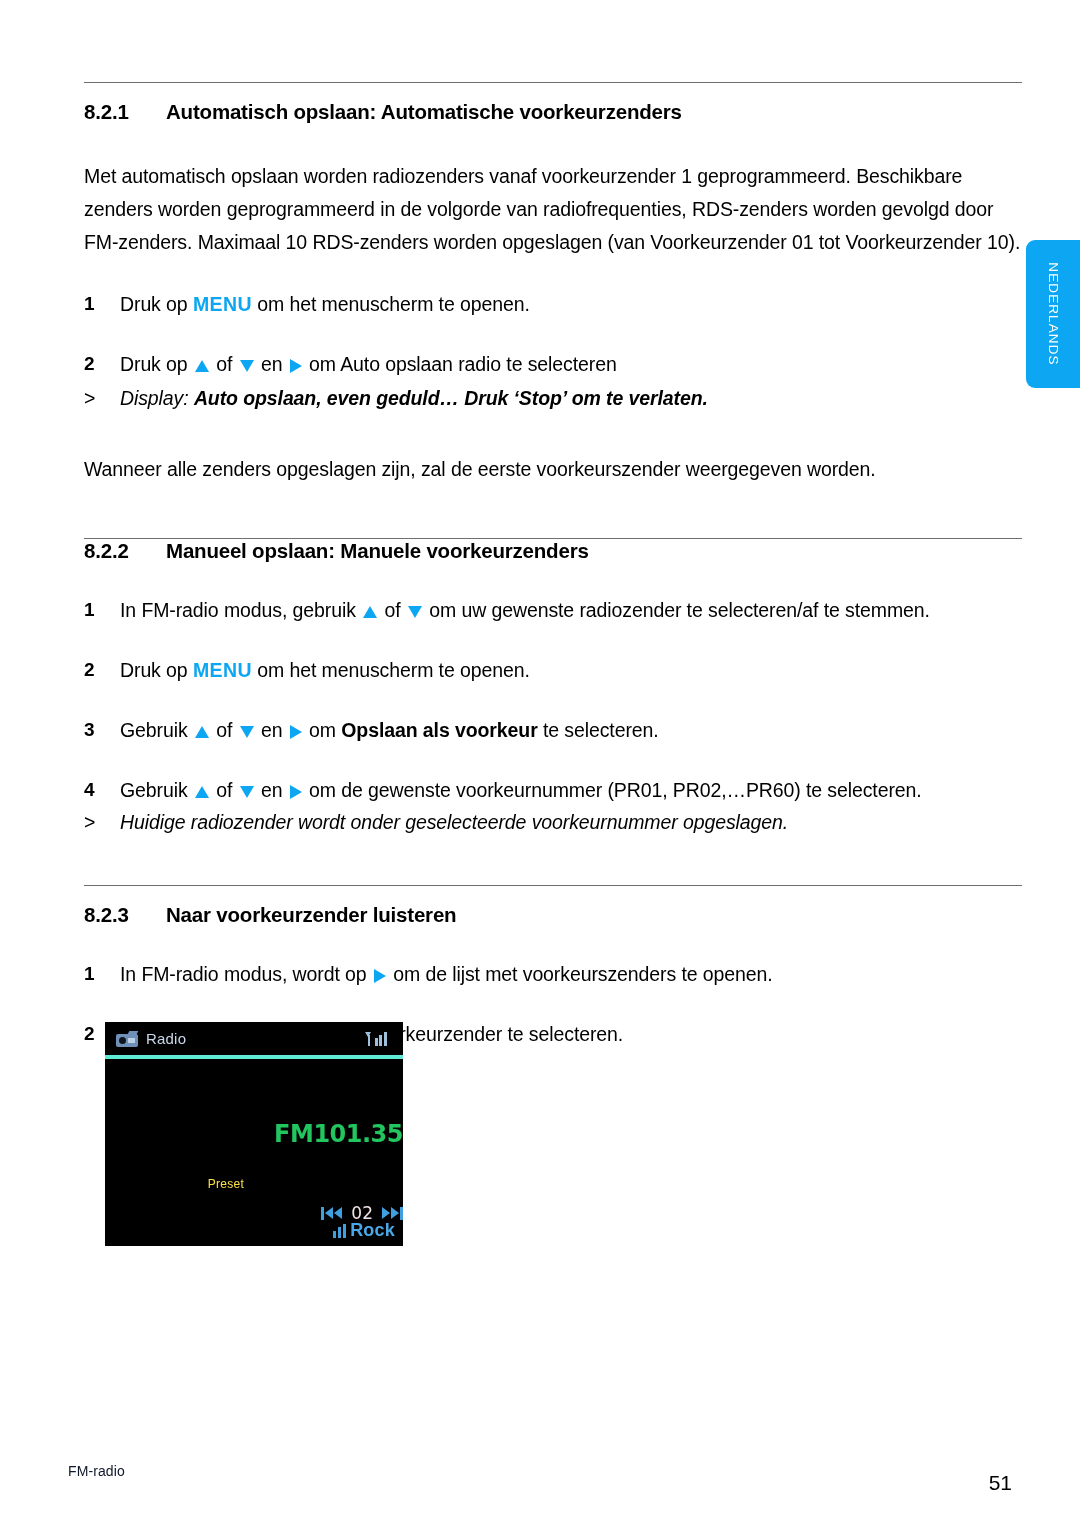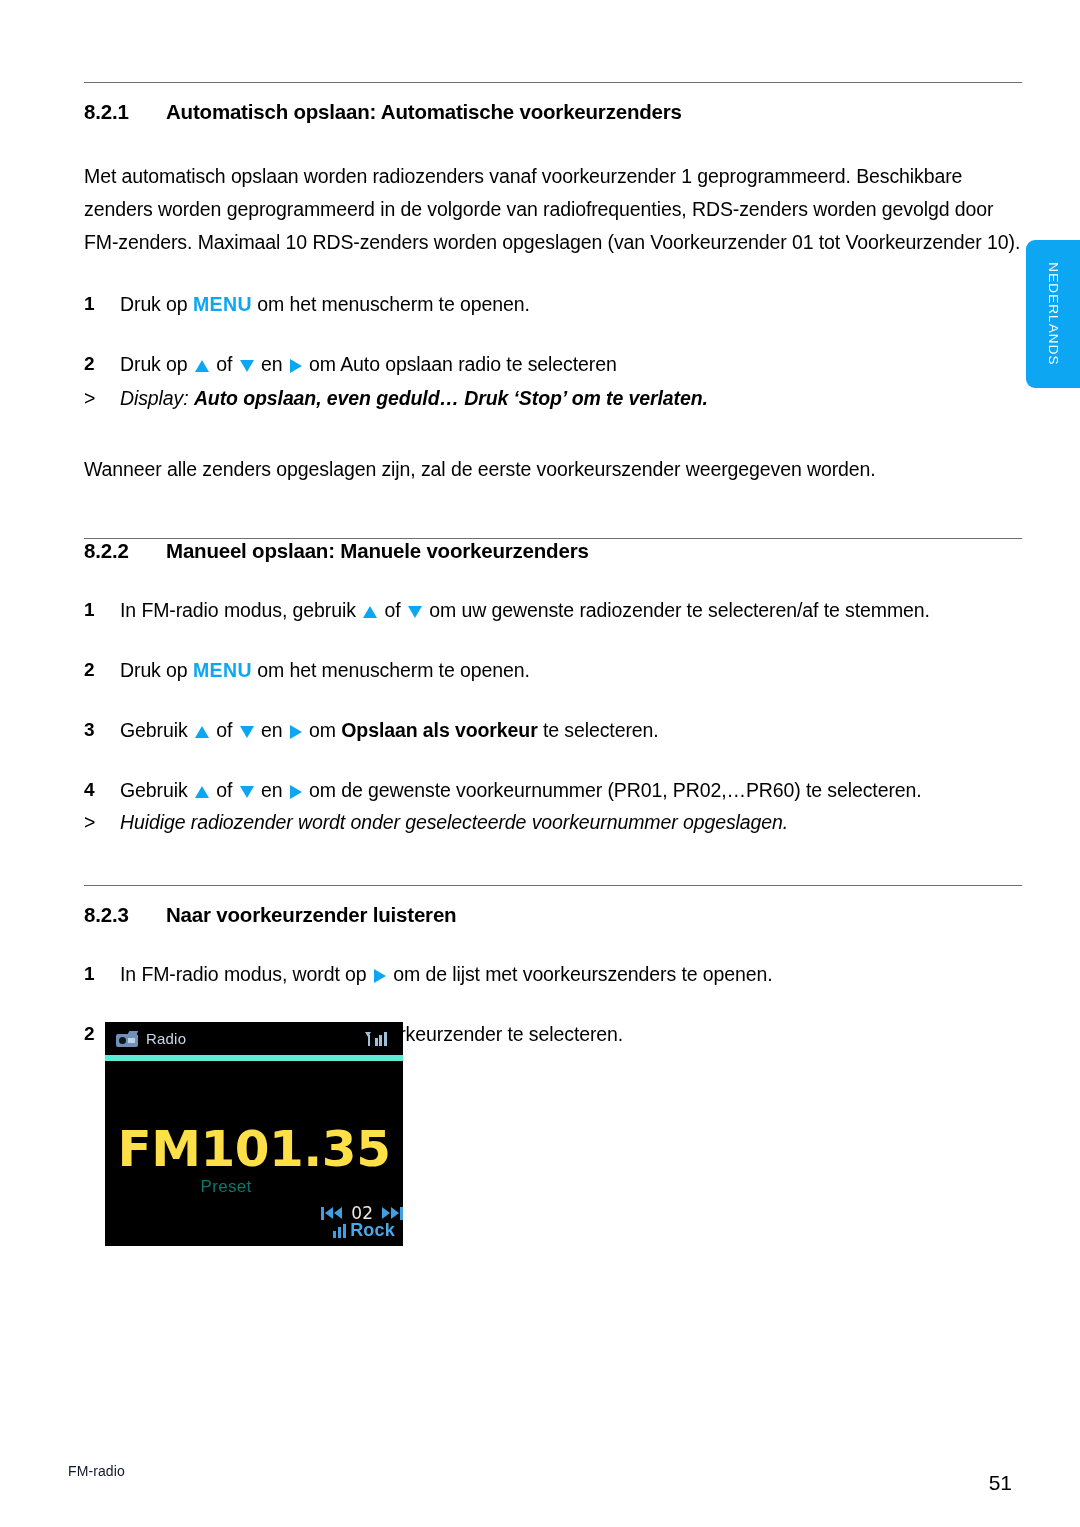--- a/index.html
+++ b/index.html
@@ -157,21 +157,21 @@
     background: #000000;
     overflow: hidden;
   }
   .ds-header {
     position: absolute;
     left: 0; top: 0;
     width: 298px;
     height: 33px;
     display: flex;
     align-items: center;
-    border-bottom: 6px solid #5eead4;
+    border-bottom: 4px solid #5eead4;
   }
   .ds-radio-icon {
     margin-left: 11px;
     width: 22px;
     height: 16px;
     position: relative;
   }
   .ds-radio-icon .body {
     position: absolute;
     left: 0; bottom: 0;
@@ -237,34 +237,34 @@
     width: 0; height: 0;
     border-left: 3.5px solid transparent;
     border-right: 3.5px solid transparent;
     border-top: 5px solid #9fc0dd;
   }
 
   .ds-freq {
     position: absolute;
     left: 0; top: 98px;
     width: 298px;
-    text-align: center;
-    color: #fde047;
-    font-size: 50px;
+    text-align: right;
+    color: #22c55e;
+    font-size: 24px;
     font-weight: bold;
     letter-spacing: -0.5px;
     font-family: "DejaVu Sans", sans-serif;
   }
   .ds-preset-label {
     position: absolute;
     left: 0; top: 155px;
     width: 242px;
     text-align: center;
-    color: #0f766e;
-    font-size: 17px;
+    color: #fde047;
+    font-size: 12px;
     letter-spacing: 0.3px;
   }
   .ds-preset-row {
     position: absolute;
     left: 0; top: 181px;
     width: 298px;
     display: flex;
     align-items: center;
     justify-content: flex-end;
     gap: 9px;

